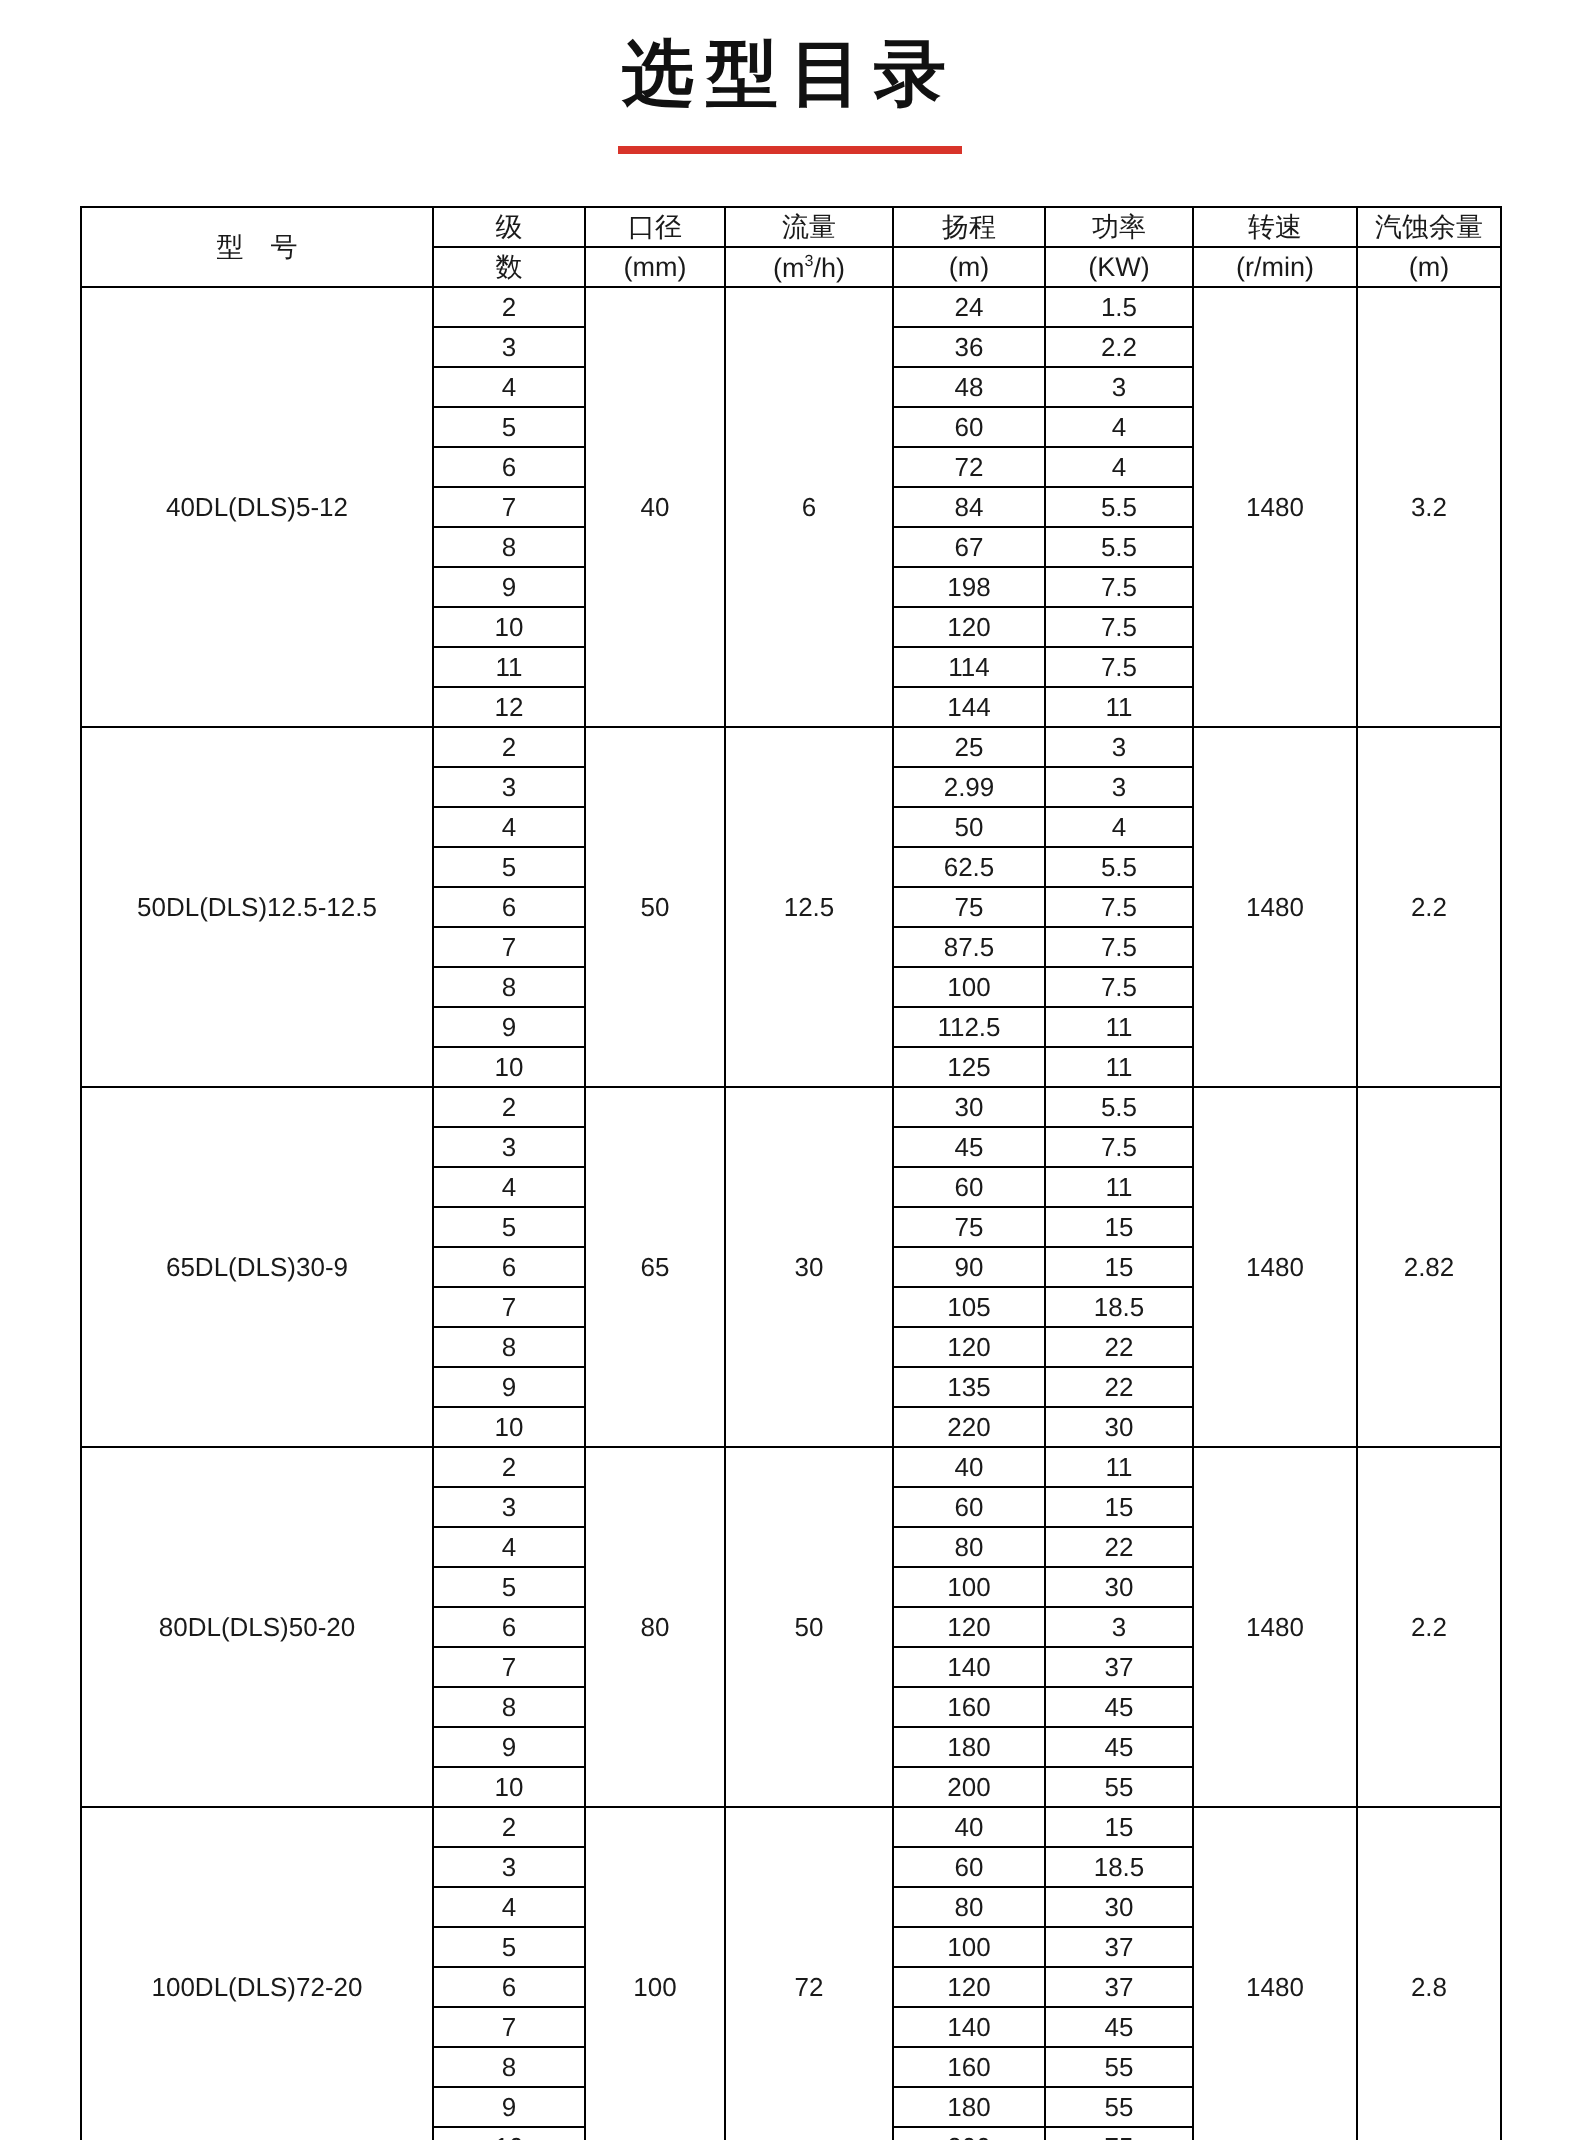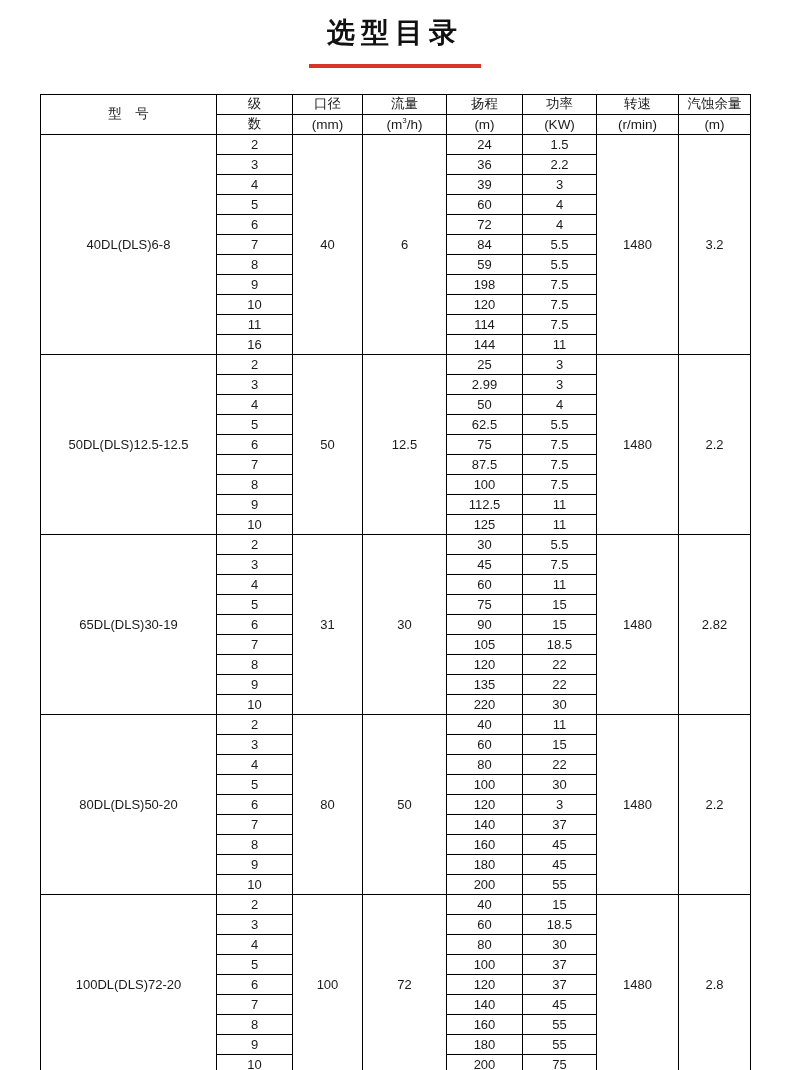--- a/index.html
+++ b/index.html
@@ -19,21 +19,21 @@
     width: 790px;
     height: 1070px;
     box-sizing: border-box;
   }
   .title-block {
     text-align: center;
     padding-top: 16px;
   }
   .title {
     font-family: "DejaVu Sans", sans-serif;
-    font-size: 28px;
+    font-size: 36px;
     font-weight: bold;
     letter-spacing: 6px;
     color: #111;
     line-height: 1.2;
   }
   .title-rule {
     width: 172px;
     height: 4px;
     background: #d8342a;
     margin: 14px auto 0 auto;
@@ -122,76 +122,76 @@
           <tr class="hdr">
             <td class="unit hdr-cn">数</td>
             <td class="unit hdr-cn">(mm)</td>
             <td class="unit hdr-cn">(m<sup>3</sup>/h)</td>
             <td class="unit hdr-cn">(m)</td>
             <td class="unit hdr-cn">(KW)</td>
             <td class="unit hdr-cn">(r/min)</td>
             <td class="unit hdr-cn">(m)</td>
           </tr>
           <tr class="group-sep">
-            <td rowspan="11" class="model-cell">40DL(DLS)6-8</td>
+            <td rowspan="11" class="model-cell">40DL(DLS)5-12</td>
             <td>2</td>
             <td rowspan="11">40</td>
             <td rowspan="11">6</td>
             <td>24</td>
             <td>1.5</td>
             <td rowspan="11">1480</td>
             <td rowspan="11">3.2</td>
           </tr>
           <tr>
             <td>3</td>
             <td>36</td>
             <td>2.2</td>
           </tr>
           <tr>
             <td>4</td>
-            <td>39</td>
+            <td>48</td>
             <td>3</td>
           </tr>
           <tr>
             <td>5</td>
             <td>60</td>
             <td>4</td>
           </tr>
           <tr>
             <td>6</td>
             <td>72</td>
             <td>4</td>
           </tr>
           <tr>
             <td>7</td>
             <td>84</td>
             <td>5.5</td>
           </tr>
           <tr>
             <td>8</td>
-            <td>59</td>
+            <td>67</td>
             <td>5.5</td>
           </tr>
           <tr>
             <td>9</td>
             <td>198</td>
             <td>7.5</td>
           </tr>
           <tr>
             <td>10</td>
             <td>120</td>
             <td>7.5</td>
           </tr>
           <tr>
             <td>11</td>
             <td>114</td>
             <td>7.5</td>
           </tr>
           <tr>
-            <td>16</td>
+            <td>12</td>
             <td>144</td>
             <td>11</td>
           </tr>
           <tr class="group-sep">
             <td rowspan="9" class="model-cell">50DL(DLS)12.5-12.5</td>
             <td>2</td>
             <td rowspan="9">50</td>
             <td rowspan="9">12.5</td>
             <td>25</td>
             <td>3</td>
@@ -232,23 +232,23 @@
             <td>9</td>
             <td>112.5</td>
             <td>11</td>
           </tr>
           <tr>
             <td>10</td>
             <td>125</td>
             <td>11</td>
           </tr>
           <tr class="group-sep">
-            <td rowspan="9" class="model-cell">65DL(DLS)30-19</td>
-            <td>2</td>
-            <td rowspan="9">31</td>
+            <td rowspan="9" class="model-cell">65DL(DLS)30-9</td>
+            <td>2</td>
+            <td rowspan="9">65</td>
             <td rowspan="9">30</td>
             <td>30</td>
             <td>5.5</td>
             <td rowspan="9">1480</td>
             <td rowspan="9">2.82</td>
           </tr>
           <tr>
             <td>3</td>
             <td>45</td>
             <td>7.5</td>

